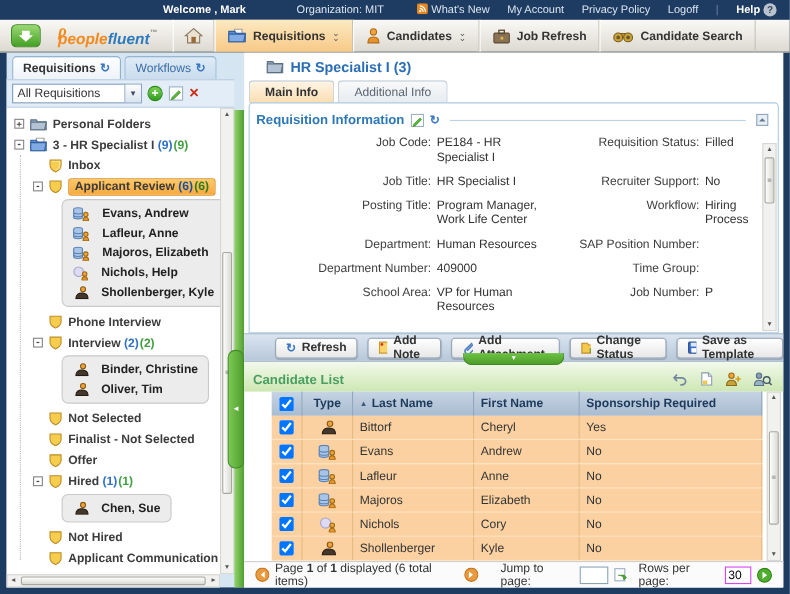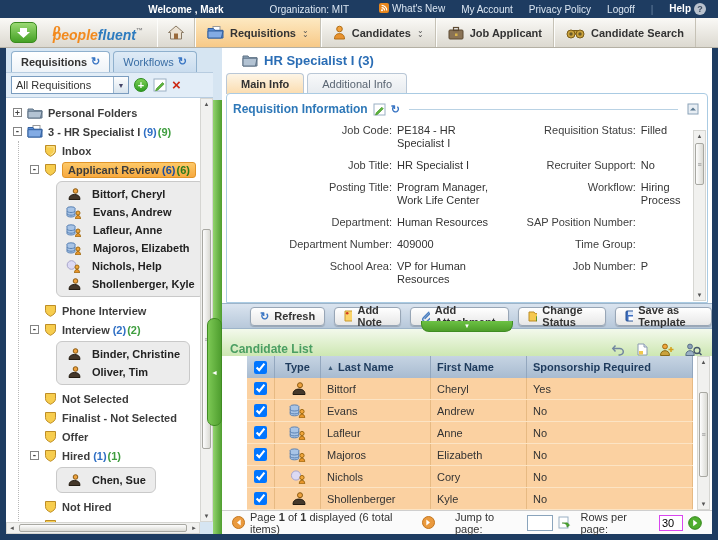--- a/index.html
+++ b/index.html
@@ -127,21 +127,21 @@
   .abtn { height:19px; background:linear-gradient(#ffffff,#e7e7e7); border:1px solid #98a6b6;
     border-radius:4px; display:flex; align-items:center; gap:5px; padding:0 9px;
     font-size:11px; font-weight:bold; color:#333; box-shadow:0 1px 1px rgba(0,0,0,.18); cursor:pointer; }
 
   #collapse-pill { position:absolute; top:273px; left:50%; transform:translateX(-50%); width:92px; height:11px;
     background:linear-gradient(#6cc244,#4e9e2a); border:1px solid #3f8c22; border-top:none;
     border-radius:0 0 8px 8px; display:flex; align-items:center; justify-content:center;
     color:#fff; font-size:6px; z-index:6; cursor:pointer; }
 
   #clheader { position:absolute; top:281px; left:0; right:0; height:27px;
-    background:linear-gradient(#f3f9ec,#cde7b2); display:flex; align-items:flex-end; padding:4px 10px 0 8px; }
+    background:linear-gradient(#f3f9ec,#cde7b2); display:flex; align-items:center; padding:4px 10px 0 8px; }
   #clheader .cltitle { font-size:12px; font-weight:bold; color:#4a9e62; }
   .clicons { margin-left:auto; display:flex; gap:11px; align-items:center; }
   .clicons span { display:inline-flex; cursor:pointer; }
 
   #cltable { position:absolute; top:308px; left:4px; width:467px;padding-left:21px; }
   .throw { display:flex; height:22px; background:linear-gradient(#c6d4e3,#a8bbd0);
     color:#1d3a5c; font-weight:bold; font-size:11px; align-items:center; }
   .throw > div { border-right:1px solid #93a7be; height:100%; display:flex; align-items:center; }
   .tdrow { display:flex; height:22px; background:#fbd1a1; border-bottom:1px solid #fce4c4;
     align-items:center; font-size:11px; color:#333; cursor:pointer; }
@@ -219,21 +219,21 @@
         <span>⌄</span>
         <span>⌄</span>
       </span>
   </div>
   <div class="navtab">
     <svg width="16" height="14">
         <rect x="1" y="4" width="14" height="9" rx="1" fill="#8a7355" stroke="#5d4a33"></rect>
         <rect x="5.5" y="1.5" width="5" height="3" fill="none" stroke="#5d4a33" stroke-width="1.2"></rect>
         <rect x="7" y="7.5" width="2.5" height="2.5" fill="#d9b44a"></rect>
       </svg>
-    <span>Job Applicant</span>
+    <span>Job Refresh</span>
   </div>
   <div class="navtab">
     <svg width="19" height="12">
         <rect x="7.5" y="3.5" width="4" height="3.5" fill="#caa23c" stroke="#7a5c18"></rect>
         <circle cx="5" cy="7" r="4" fill="#caa23c" stroke="#7a5c18"></circle>
         <circle cx="14" cy="7" r="4" fill="#caa23c" stroke="#7a5c18"></circle>
         <circle cx="5" cy="7" r="1.7" fill="#6a5a2a"></circle>
         <circle cx="14" cy="7" r="1.7" fill="#6a5a2a"></circle>
       </svg>
     <span>Candidate Search</span>
@@ -311,29 +311,20 @@
                 <path d="M1.5 1.5h10v5.2c0 2.6-2.2 4.2-5 5.6-2.8-1.4-5-3-5-5.6z" fill="#f7cd4e" stroke="#bd8d26"></path>
               </svg>
             </span>
           <span class="selchip">
             <span>Applicant Review</span>
             <span class="c1" style="color:#1d4e9e">(6)</span>
               <span class="c2" style="color:#2d7a1e">(6)</span>
           </span>
         </div>
         <div class="card">
-          <div class="card-item">
-              <span class="tico">
-                <svg width="15" height="12">
-                  <circle cx="9.5" cy="3" r="2.3" fill="#eda13f" stroke="#8a5a10"></circle>
-                  <path d="M3 11.5c0-3.6 2.3-5 5.5-5s5.5 1.4 5.5 5z" fill="#45382a" stroke="#241c12"></path>
-                </svg>
-              </span>
-              <span>Bittorf, Cheryl</span>
-            </div>
           <div class="card-item">
               <span class="tico">
                 <svg width="16" height="13">
                   <ellipse cx="5" cy="2.3" rx="4" ry="1.5" fill="#a8c4e6" stroke="#5a82b4"></ellipse>
                   <path d="M1 2.3v7.2c0 .8 1.8 1.5 4 1.5s4-.7 4-1.5V2.3" fill="#a8c4e6" stroke="#5a82b4"></path>
                   <path d="M1 5c0 .8 1.8 1.5 4 1.5S9 5.8 9 5M1 7.7c0 .8 1.8 1.5 4 1.5s4-.7 4-1.5" fill="none" stroke="#5a82b4"></path>
                   <circle cx="12" cy="7" r="2" fill="#f0a63c" stroke="#a06a12"></circle>
                   <path d="M9.5 12.8c0-2.3 1.1-3.3 2.5-3.3s2.5 1 2.5 3.3z" fill="#e8952a" stroke="#a06a12"></path>
                 </svg>
               </span>

